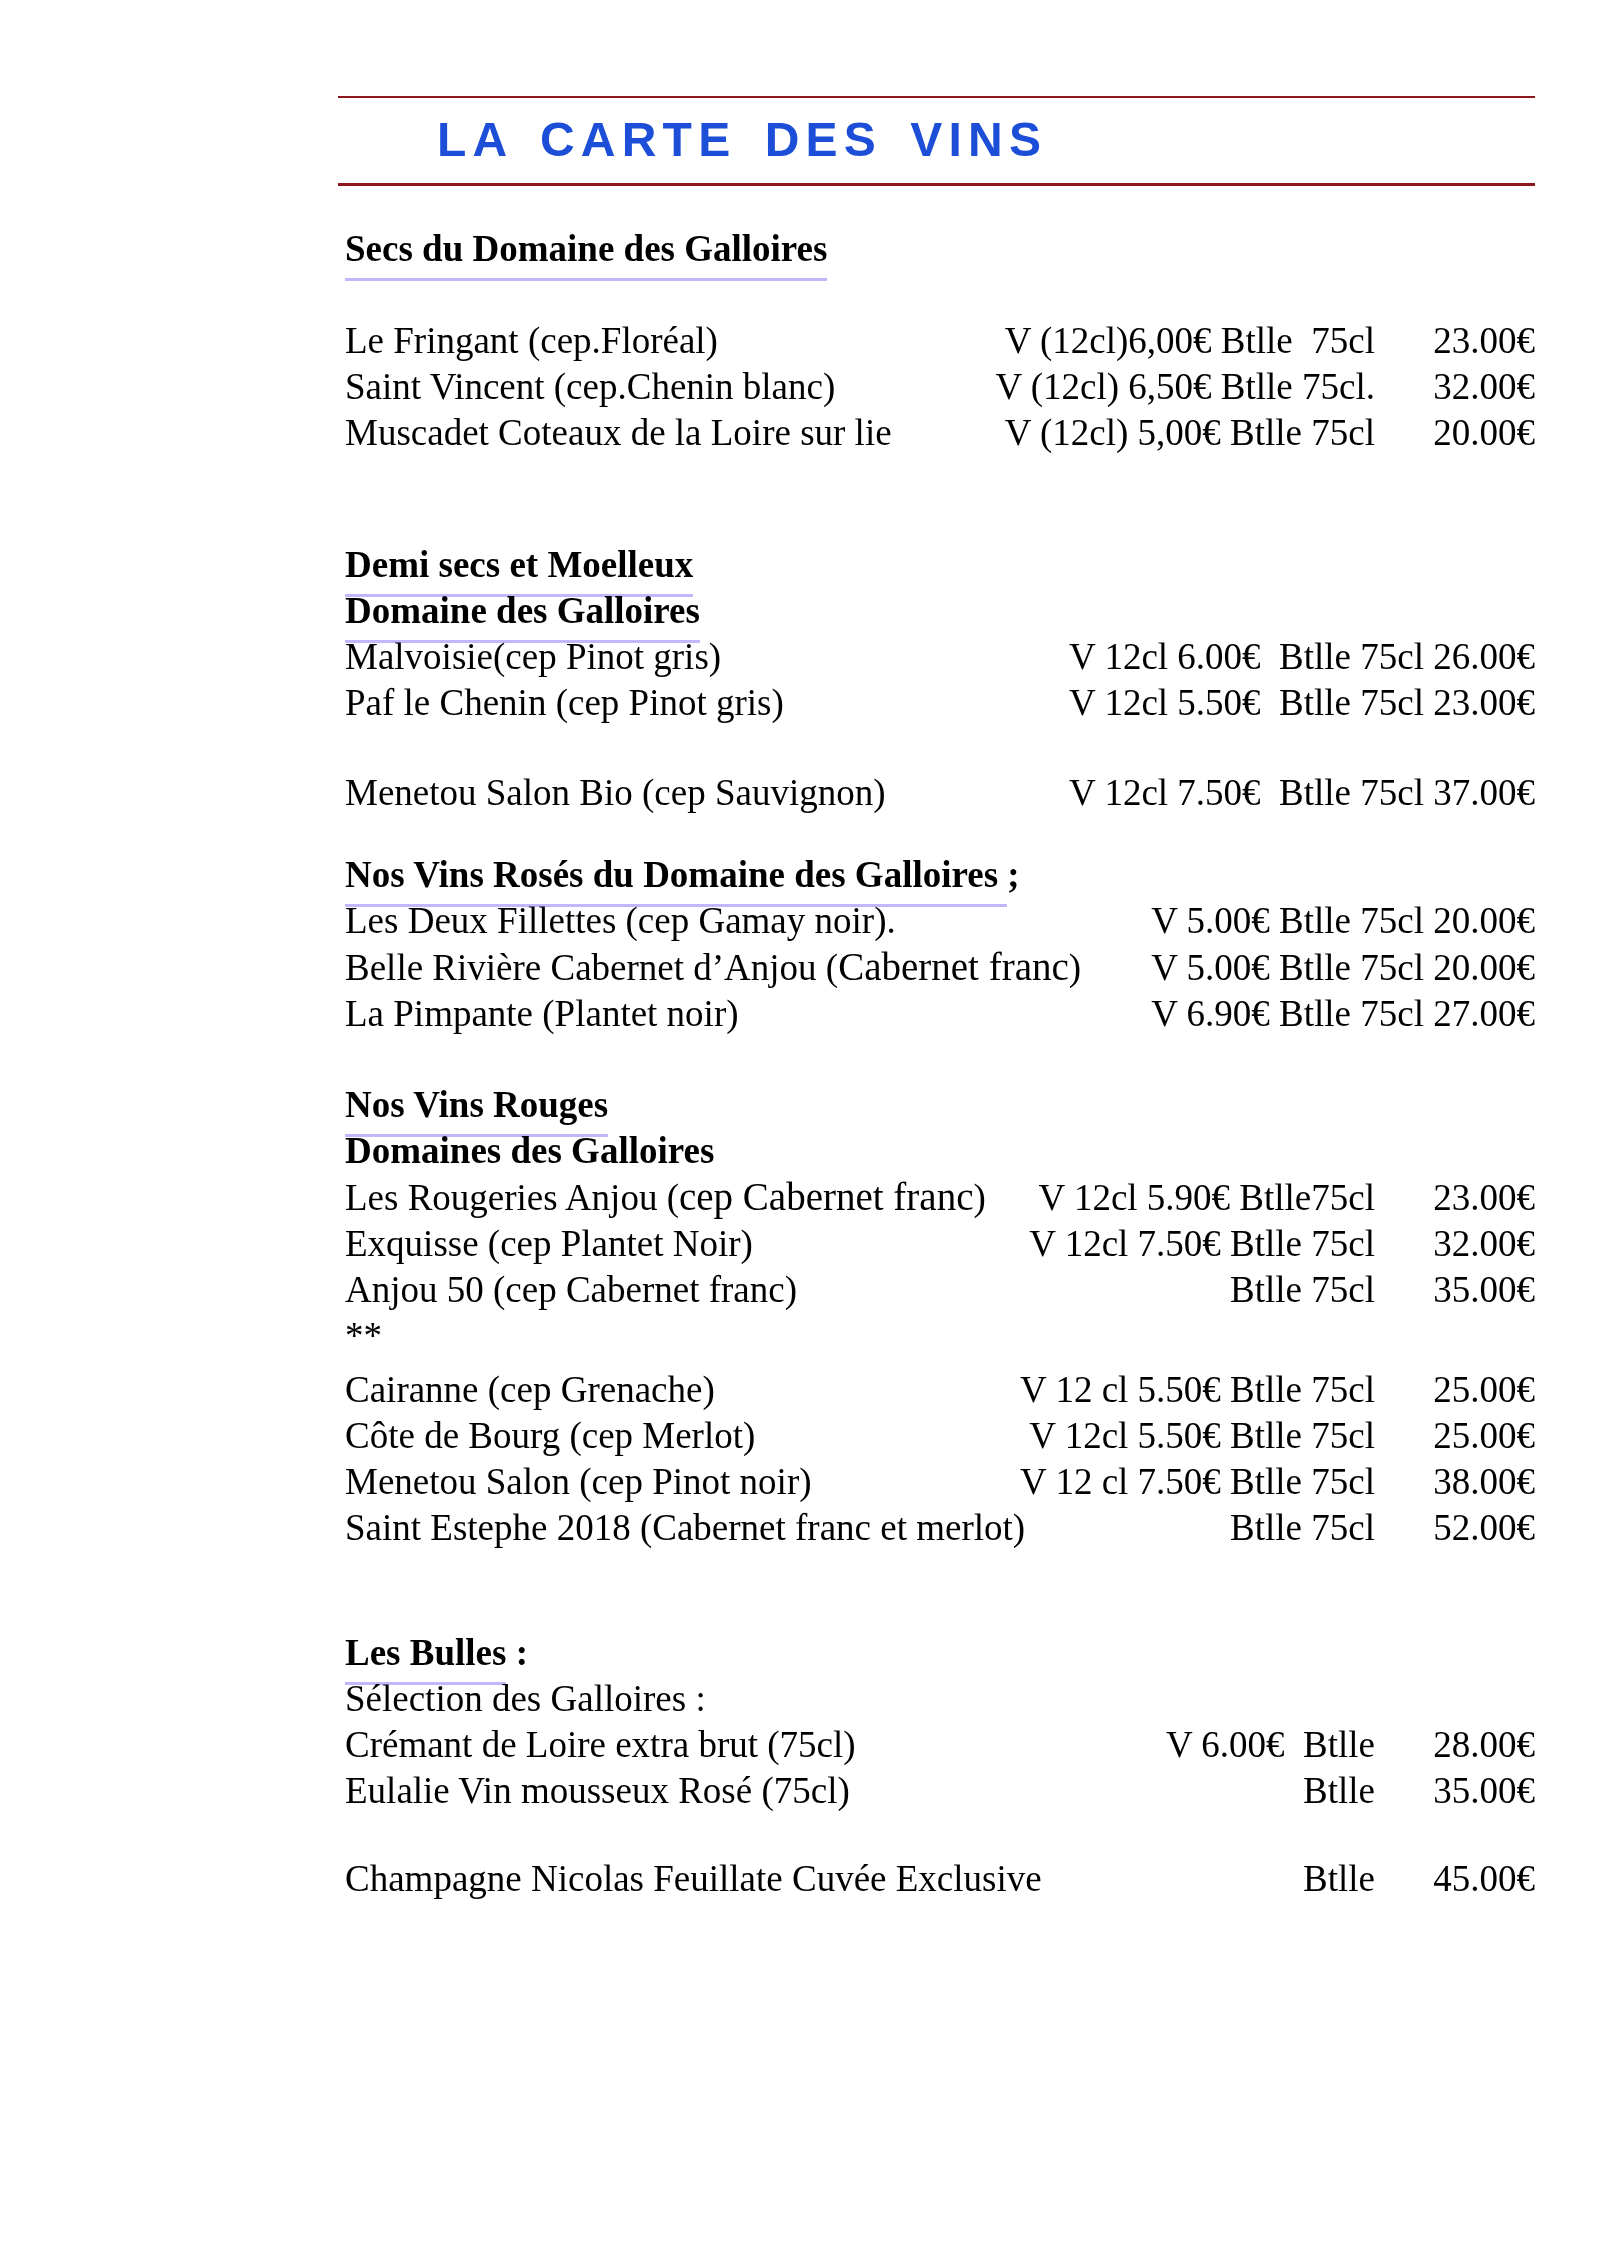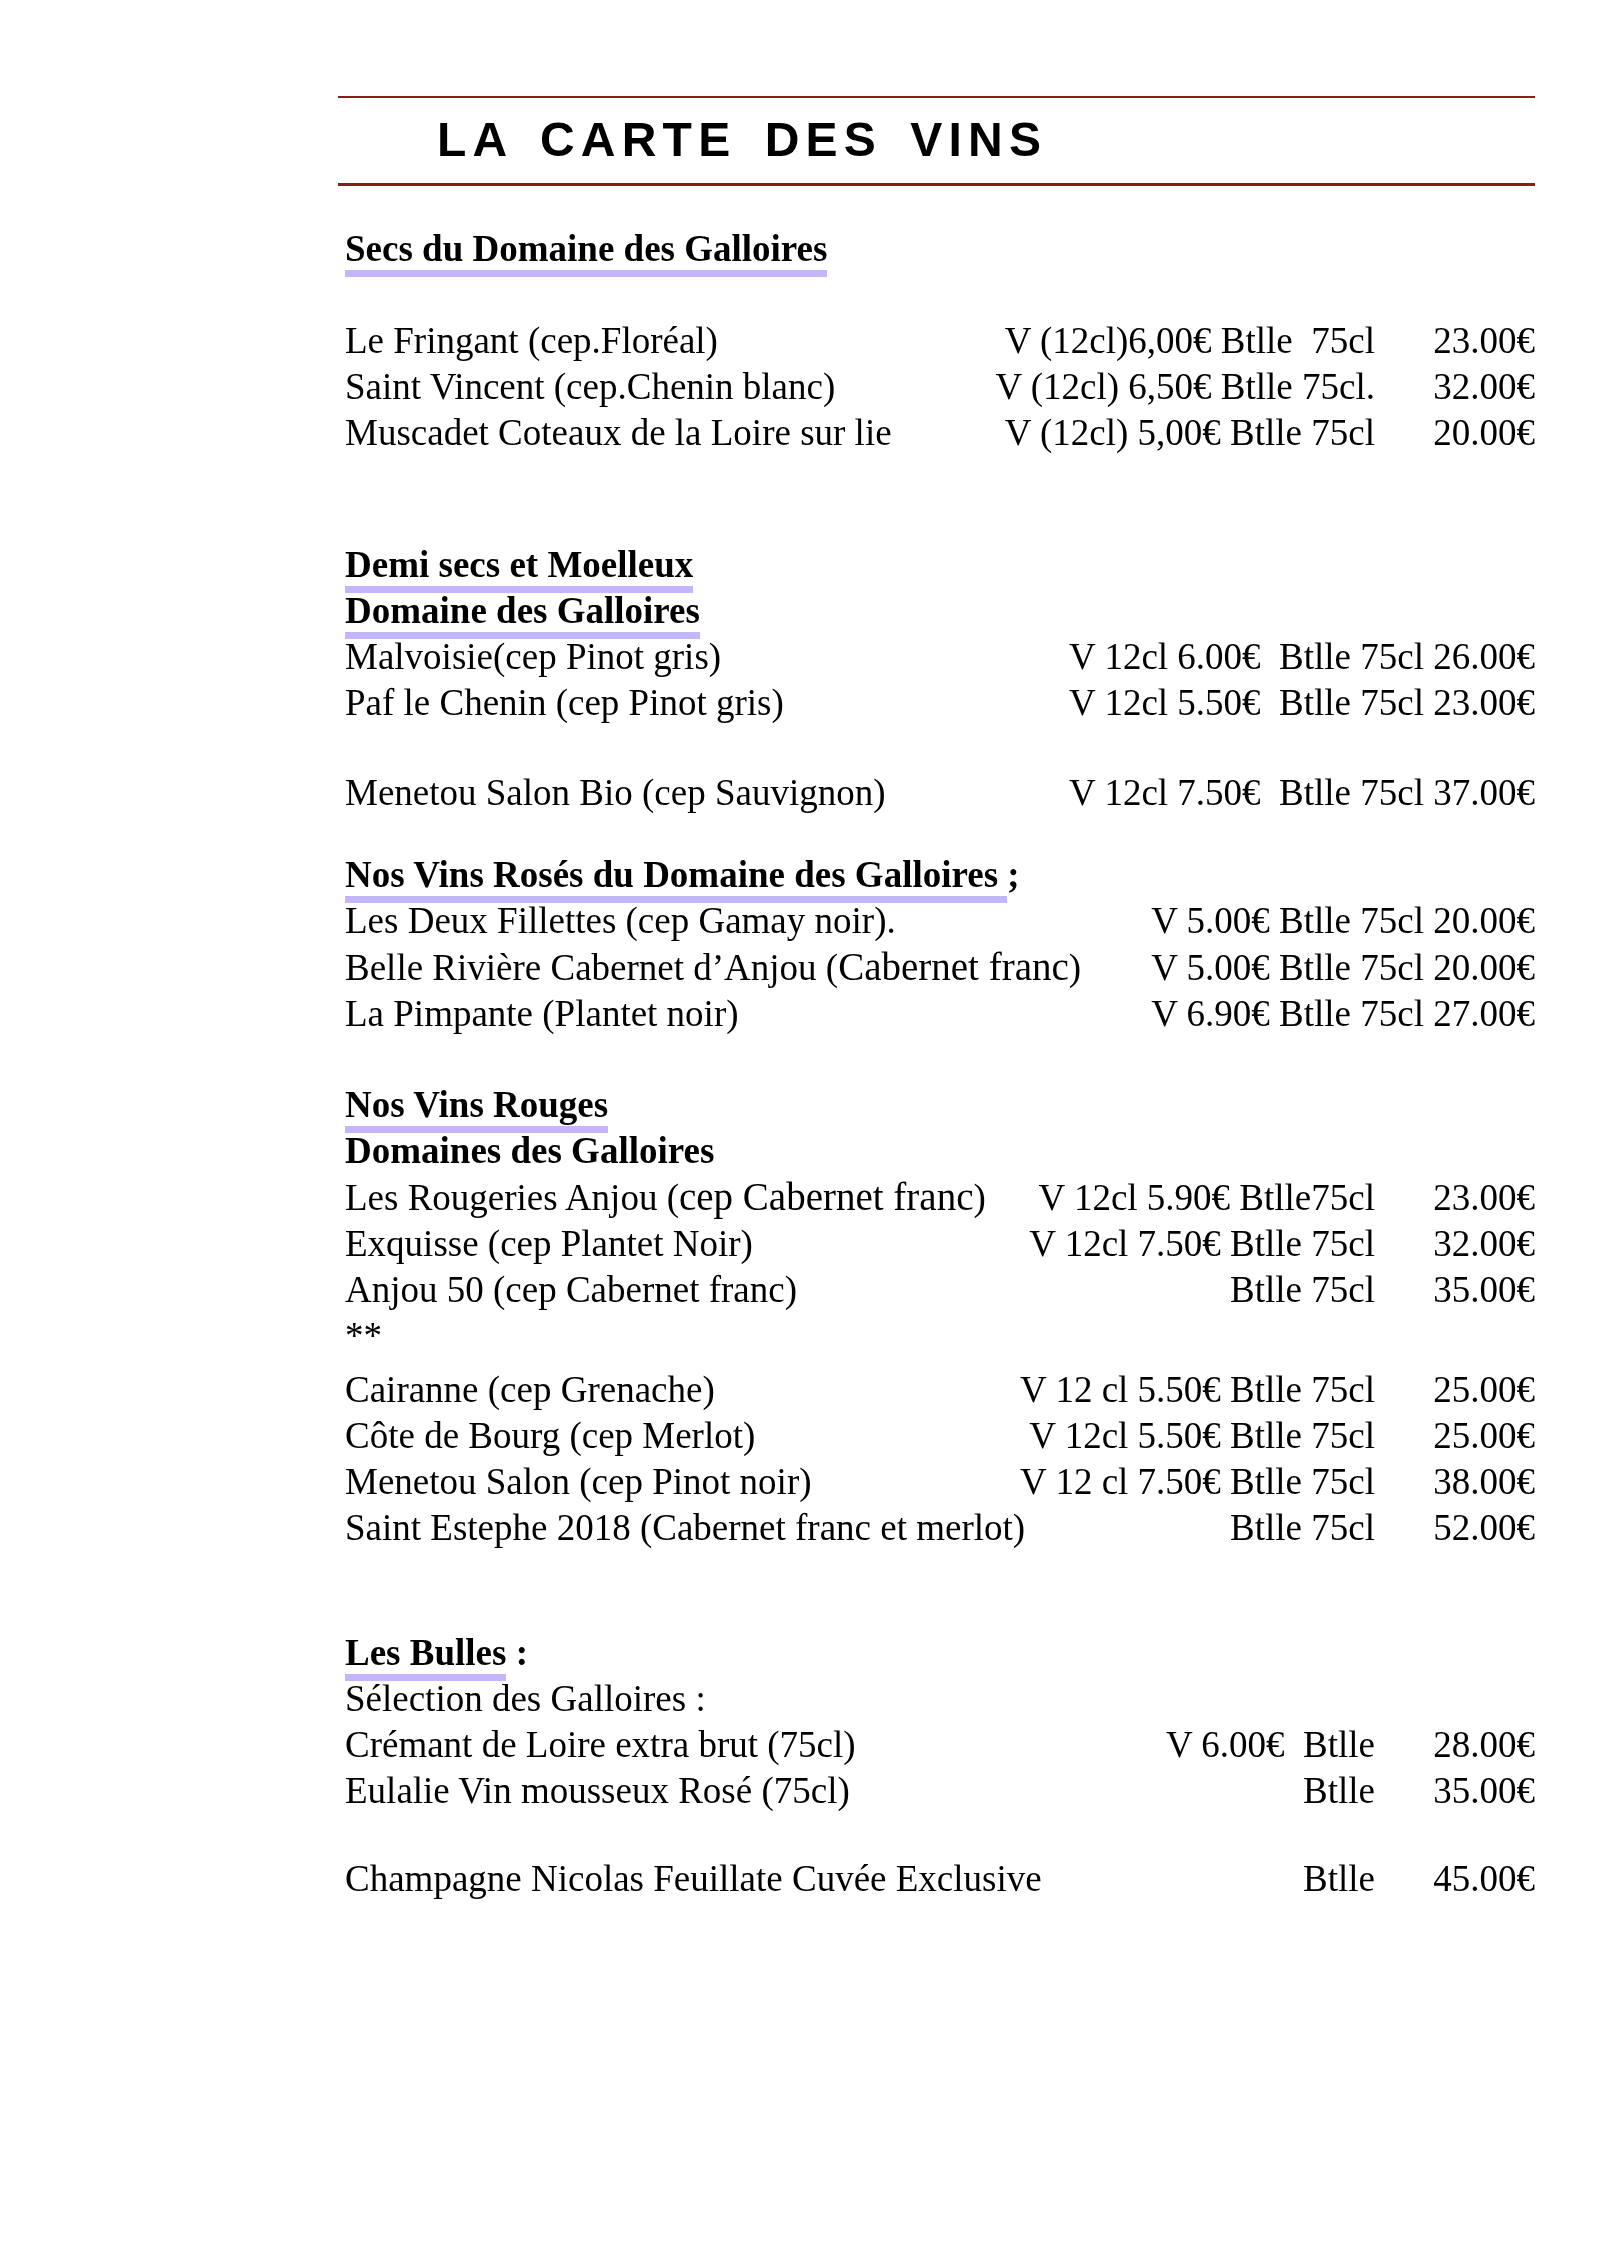--- a/index.html
+++ b/index.html
@@ -28,31 +28,31 @@
     margin-left:-7px;
   }
   .rule.thick{height:3px;}
   .menu-title{
     font-family:"Liberation Sans","DejaVu Sans",sans-serif;
     font-weight:bold;
     font-size:48px;
     line-height:56px;
     letter-spacing:0.13em;
     word-spacing:0.18em;
-    color:#000000;
+    color:#1d4ed8;
     margin:14px 0 15px 0;
     padding-left:92px;
     white-space:pre;
   }
   
   .heading-line{white-space:pre;}
   .heading-line.bold{font-weight:bold;}
   .hd-underline{
-    border-bottom:7px solid #c4b5fd;
-    padding-bottom:1px;
+    border-bottom:3px solid #c4b5fd;
+    padding-bottom:9px;
   }
   .row{
     display:flex;
     align-items:flex-end;
   }
   .name{flex:1 1 auto; white-space:pre;}
   .name .small{font-size:39px;}
   .mid{white-space:pre;}
   .price{
     width:160px;

